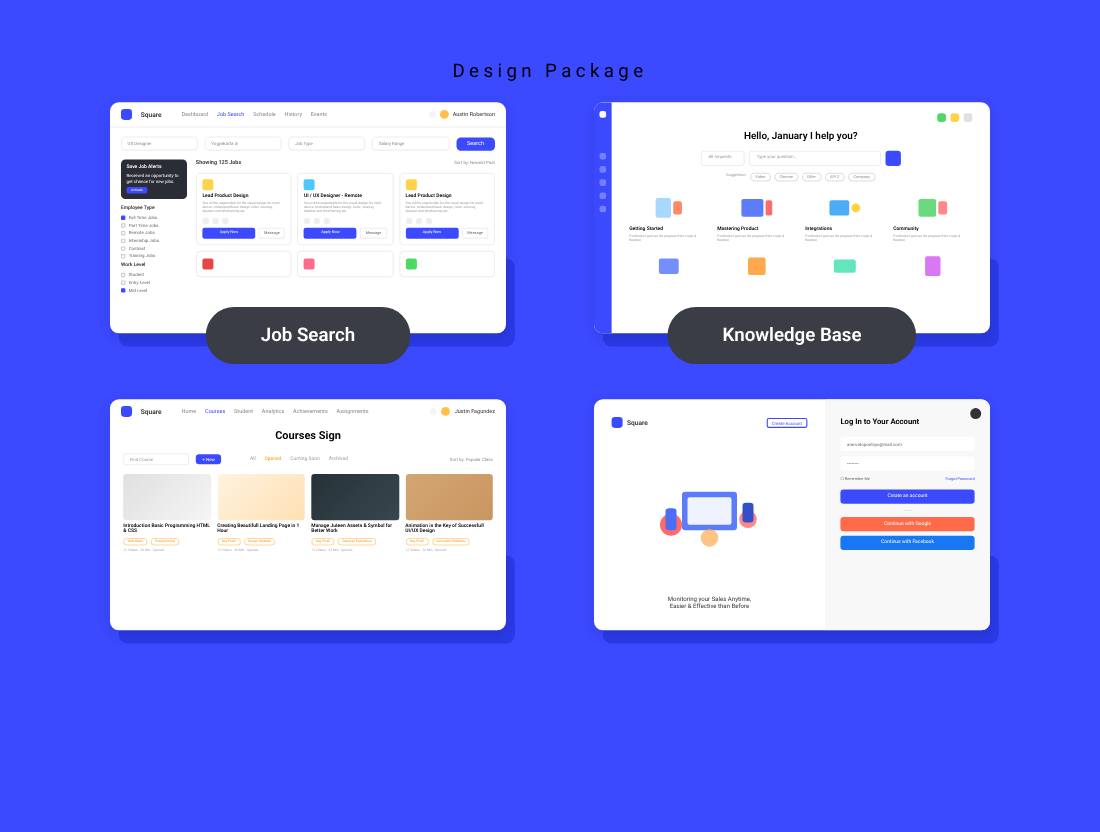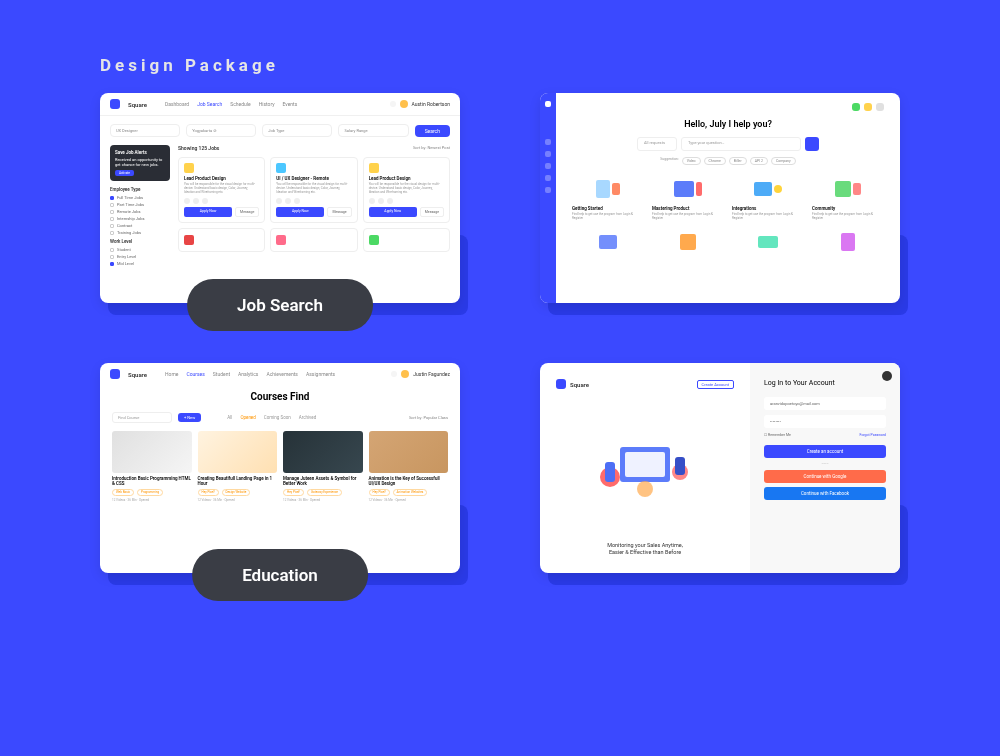--- a/index.html
+++ b/index.html
@@ -1,18 +1,18 @@
 <!DOCTYPE html>
 <html><head>
 <meta charset="utf-8">
 <style>
 *{margin:0;padding:0;box-sizing:border-box;font-family:-apple-system,BlinkMacSystemFont,'Segoe UI',Roboto,sans-serif}
 body{background:#3b49ff;width:1000px;height:756px;overflow:hidden}
 .container{padding:55px 100px 0}
-.subtitle{color:#e5e5e5;font-size:17px;letter-spacing:4px;font-weight:700;margin-bottom:18px}
+.subtitle{text-align:center;color:#000000;font-size:17px;letter-spacing:4px;font-weight:400;margin-bottom:18px}
 .title{text-align:center;color:#fff;font-size:40px;font-weight:700;margin-bottom:55px}
 .grid{display:grid;grid-template-columns:1fr 1fr;gap:60px 80px}
 .card-wrap{position:relative}
 .shadow-box{position:absolute;bottom:-12px;left:8px;right:-8px;height:80px;background:#2a3ae6;border-radius:8px;z-index:0}
 .card{position:relative;z-index:1;background:#fff;border-radius:8px;height:210px;overflow:hidden;box-shadow:0 4px 12px rgba(0,0,0,0.1)}
 .pill{position:absolute;z-index:2;bottom:-28px;left:50%;transform:translateX(-50%);background:#3a3d45;color:#fff;padding:16px 50px;border-radius:40px;font-size:17px;font-weight:600;white-space:nowrap}
 
 .js-top{display:flex;align-items:center;padding:6px 10px;border-bottom:1px solid #f0f0f0;gap:8px}
 .logo{width:10px;height:10px;background:#3b49ff;border-radius:3px;display:inline-block}
 .brand{font-size:6px;font-weight:600;color:#333}
@@ -90,21 +90,21 @@
 .ed-cstats{font-size:3px;color:#aaa}
 
 .lg-body{display:flex;height:100%;position:relative}
 .lg-left{flex:1;padding:16px;display:flex;flex-direction:column}
 .lg-brand{display:flex;align-items:center;gap:4px;margin-bottom:4px}
 .lg-create{margin-left:auto;color:#3b49ff;font-size:4px;border:0.5px solid #3b49ff;border-radius:2px;padding:1px 4px}
 .lg-illust{flex:1;display:flex;align-items:center;justify-content:center;margin:10px 0}
 .lg-tagline{font-size:5.5px;color:#333;text-align:center;line-height:1.4}
 .lg-right{width:150px;background:#f8f8f8;padding:16px 14px}
 .lg-close{position:absolute;top:8px;right:8px;width:10px;height:10px;border-radius:50%;background:#333}
-.lg-rtitle{font-size:7px;font-weight:400;margin-bottom:10px}
+.lg-rtitle{font-size:7px;font-weight:700;margin-bottom:10px}
 .lg-input{background:#fff;border-radius:3px;padding:4px 6px;font-size:4px;color:#666;margin-bottom:5px}
 .lg-row{display:flex;justify-content:space-between;font-size:3.5px;margin-bottom:8px}
 .lg-remember{color:#666}
 .lg-forgot{color:#3b49ff}
 .lg-btn{border-radius:3px;padding:4px;text-align:center;font-size:4.5px;color:#fff;margin-bottom:4px}
 .lg-divider{text-align:center;font-size:3px;color:#aaa;margin:4px 0}
 
 .illus{width:100%;height:100%;display:flex;align-items:center;justify-content:center;gap:2px}
 .illus .shape{border-radius:2px}
 </style>
@@ -270,21 +270,21 @@
             <div class="kb-sicon"></div>
             <div class="kb-sicon"></div>
             <div class="kb-sicon"></div>
           </div>
           <div class="kb-main">
             <div class="kb-topicons">
               <div class="kb-ticon" style="background:#4cd964"></div>
               <div class="kb-ticon" style="background:#ffd24c"></div>
               <div class="kb-ticon" style="background:#e0e0e0"></div>
             </div>
-            <div class="kb-title">Hello, July I help you?</div>
+            <div class="kb-title">Hello, January I help you?</div>
             <div class="kb-search">
               <div class="kb-searchbox" style="width:40px">All requests</div>
               <div class="kb-searchbox">Type your question…</div>
               <div class="kb-searchbtn"></div>
             </div>
             <div class="kb-tags">
               <span style="color:#999">Suggestion:</span>
               <span class="kb-tag">Video</span>
               <span class="kb-tag">Chrome</span>
               <span class="kb-tag">Biller</span>
@@ -357,20 +357,21 @@
                   <div class="kb-thumb">
                     <div class="illus">
                       <div class="shape" style="width:14px;height:18px;background:#da77f2"></div>
                     </div>
                   </div>
                 </div>
             </div>
           </div>
         </div>
       </div>
+      <div class="pill">Knowledge Base</div>
     </div>
 
     <div class="card-wrap">
       <div class="shadow-box"></div>
       <div class="card">
         <div class="ed-top">
           <span class="logo"></span>
           <span class="brand">Square</span>
           <div class="nav">
             <span>Home</span>
@@ -379,21 +380,21 @@
             <span>Analytics</span>
             <span>Achievements</span>
             <span>Assignments</span>
           </div>
           <div class="user">
             <span class="bell"></span>
             <span class="avatar"></span>
             <span>Justin Fagundez</span>
           </div>
         </div>
-        <div class="ed-title">Courses Find</div>
+        <div class="ed-title">Courses Sign</div>
         <div class="ed-bar">
           <div class="ed-search">Find Course</div>
           <div class="ed-new">+ New</div>
           <div class="ed-tabs">
             <span class="ed-tab">All</span>
             <span class="ed-tab active">Opened</span>
             <span class="ed-tab">Coming Soon</span>
             <span class="ed-tab">Archived</span>
           </div>
           <div class="ed-sort">Sort by: Popular Class</div>
@@ -430,21 +431,20 @@
             <div class="ed-cthumb" style="background:linear-gradient(135deg,#d4a574,#c89660)"></div>
             <div class="ed-ctitle">Animation is the Key of Successfull UI/UX Design</div>
             <div class="ed-cmeta">
                 <span>Hey Pixel!</span>
                 <span>Animation Websites</span>
               </div>
             <div class="ed-cstats">12 Videos · 36 Min · Opened</div>
           </div>
         </div>
       </div>
-      <div class="pill">Education</div>
     </div>
 
     <div class="card-wrap">
       <div class="shadow-box"></div>
       <div class="card">
         <div class="lg-body">
           <div class="lg-close"></div>
           <div class="lg-left">
             <div class="lg-brand">
               <span class="logo"></span>

